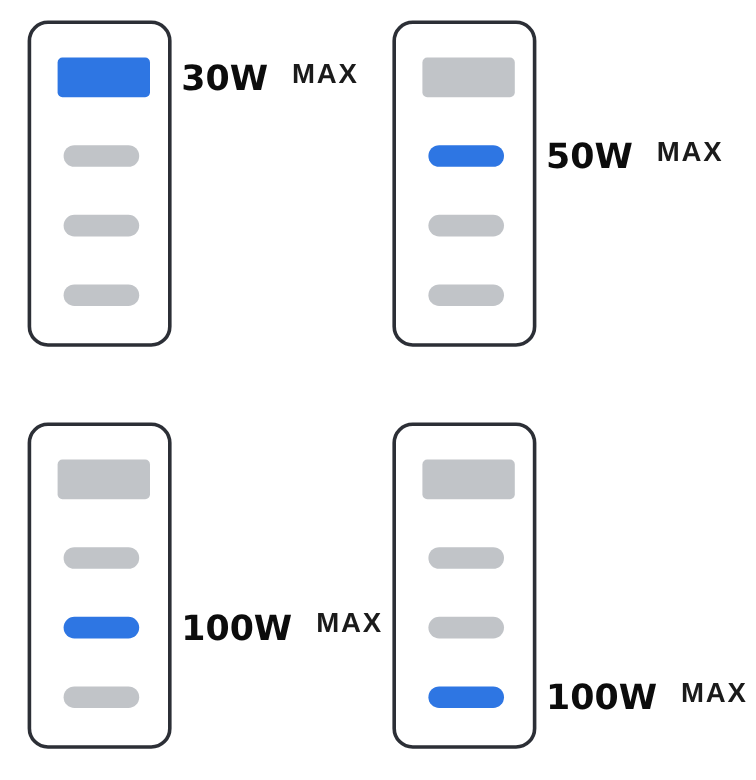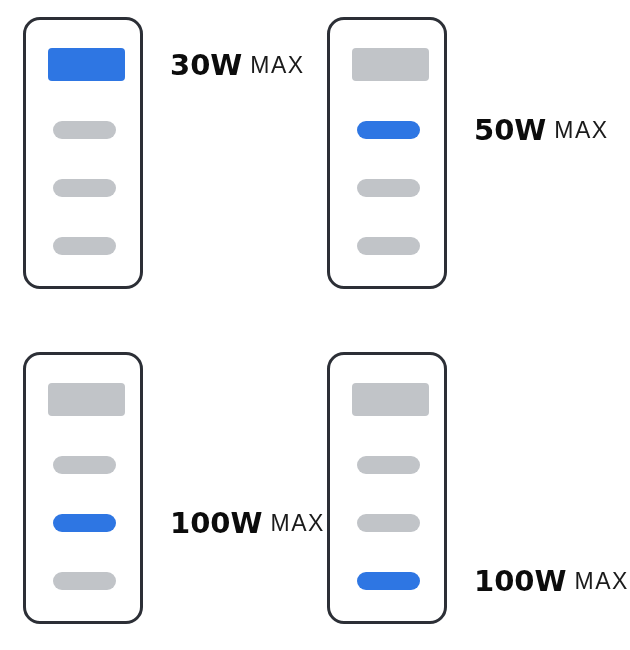--- a/index.html
+++ b/index.html
@@ -51,42 +51,43 @@
     border-radius: 9px;
   }
   .slot[data-state="active"] { background: #2E76E3; }
   .slot.r1 { top: 28px;  }
   .slot.r2 { top: 101px; }
   .slot.r3 { top: 159px; }
   .slot.r4 { top: 217px; }
 
   .power-label {
     position: absolute;
-    left: 147px;
+    left: 128px;
     transform: translateY(-50%);
     white-space: nowrap;
     display: inline-flex;
-    align-items: center;
+    align-items: flex-start;
     color: #111111;
+    gap: 12px;
   }
   .power-label.at-r1 { top: 48px;  }
   .power-label.at-r2 { top: 113px; }
   .power-label.at-r3 { top: 171px; }
   .power-label.at-r4 { top: 229px; }
 
   .wattage {
     font-family: "DejaVu Sans", "Liberation Sans", sans-serif;
     font-weight: 800;
     font-size: 29px;
     letter-spacing: 0px;
     color: #0c0c0c;
   }
   .max-suffix {
     font-family: "Liberation Sans", sans-serif;
-    font-weight: 400;
+    font-weight: 700;
     font-size: 23px;
     letter-spacing: 1.5px;
     margin-left: 8px;
     color: #1b1b1b;
   }
 </style>
 </head>
 <body>
 
 <div id="canvas">

